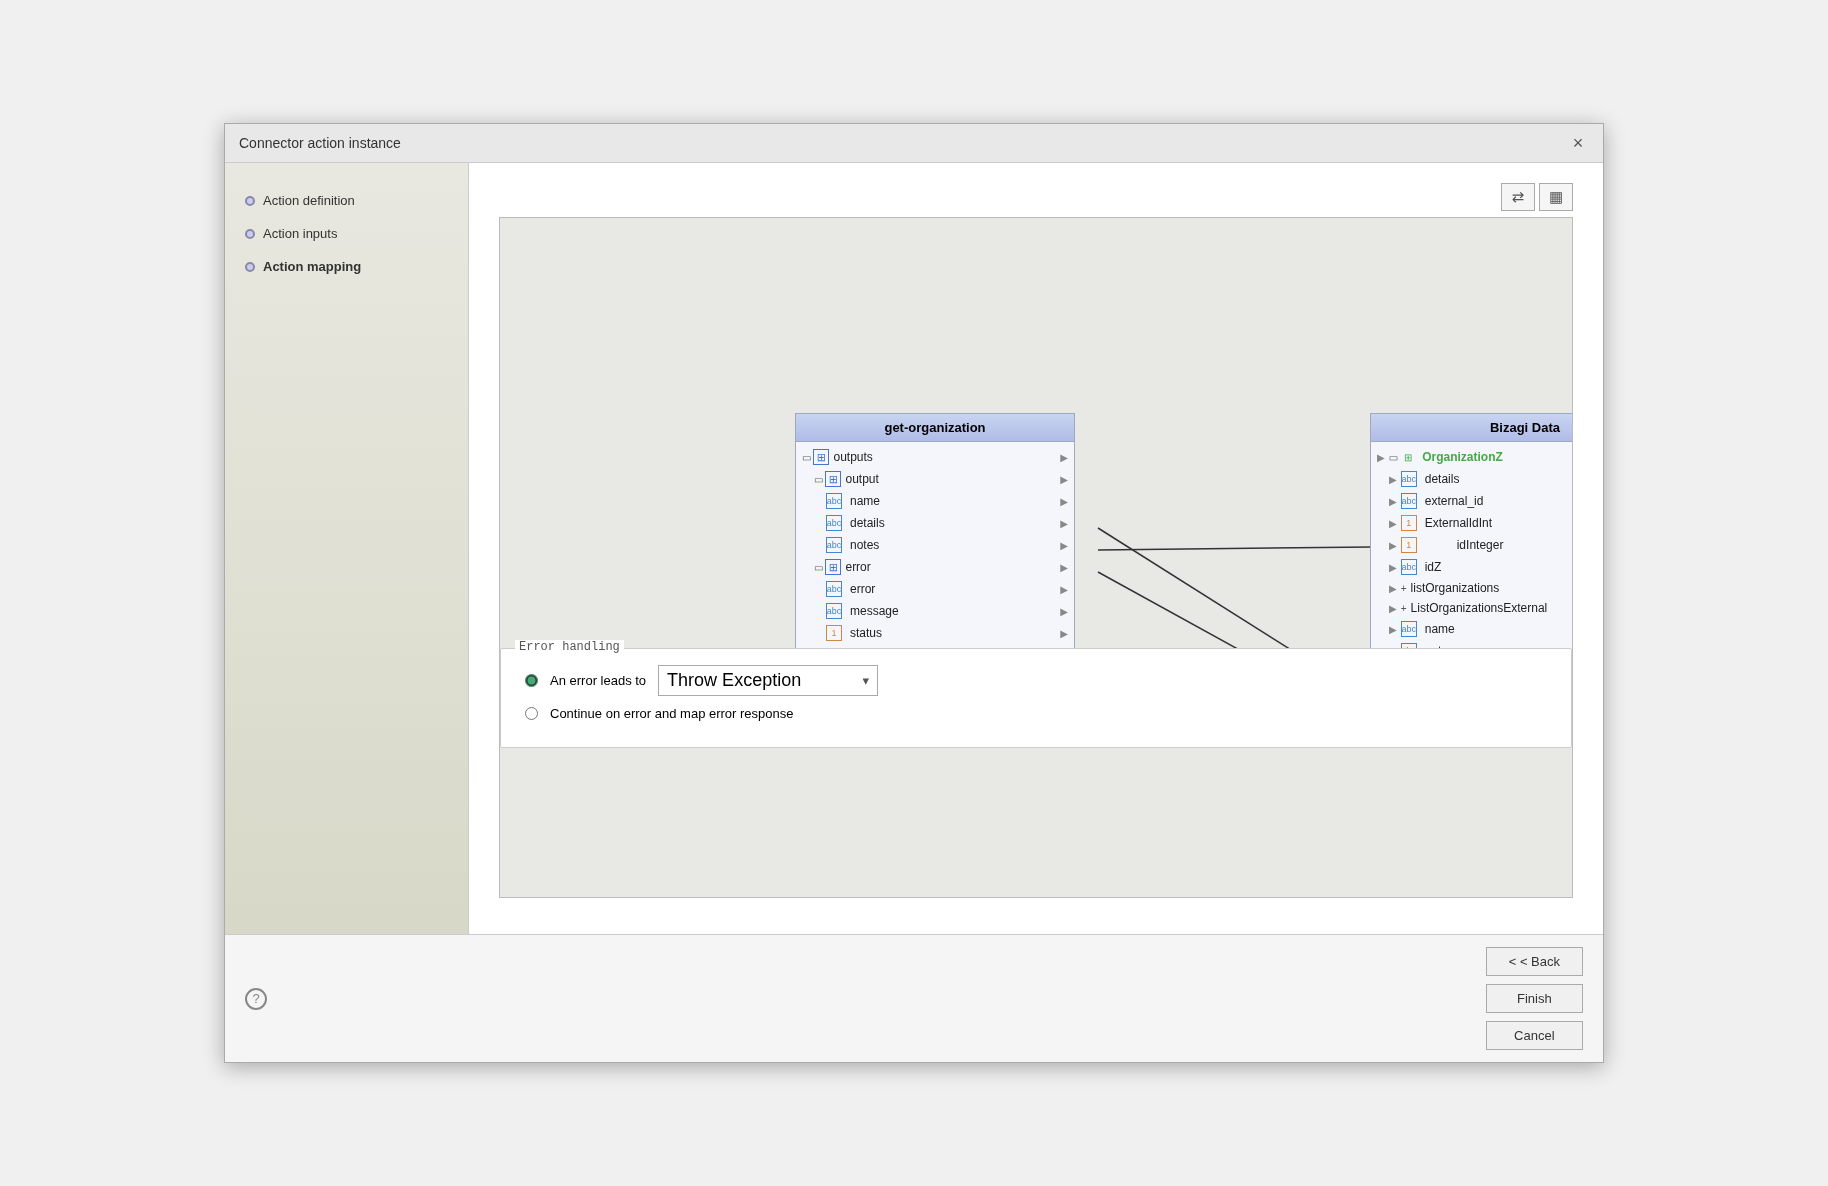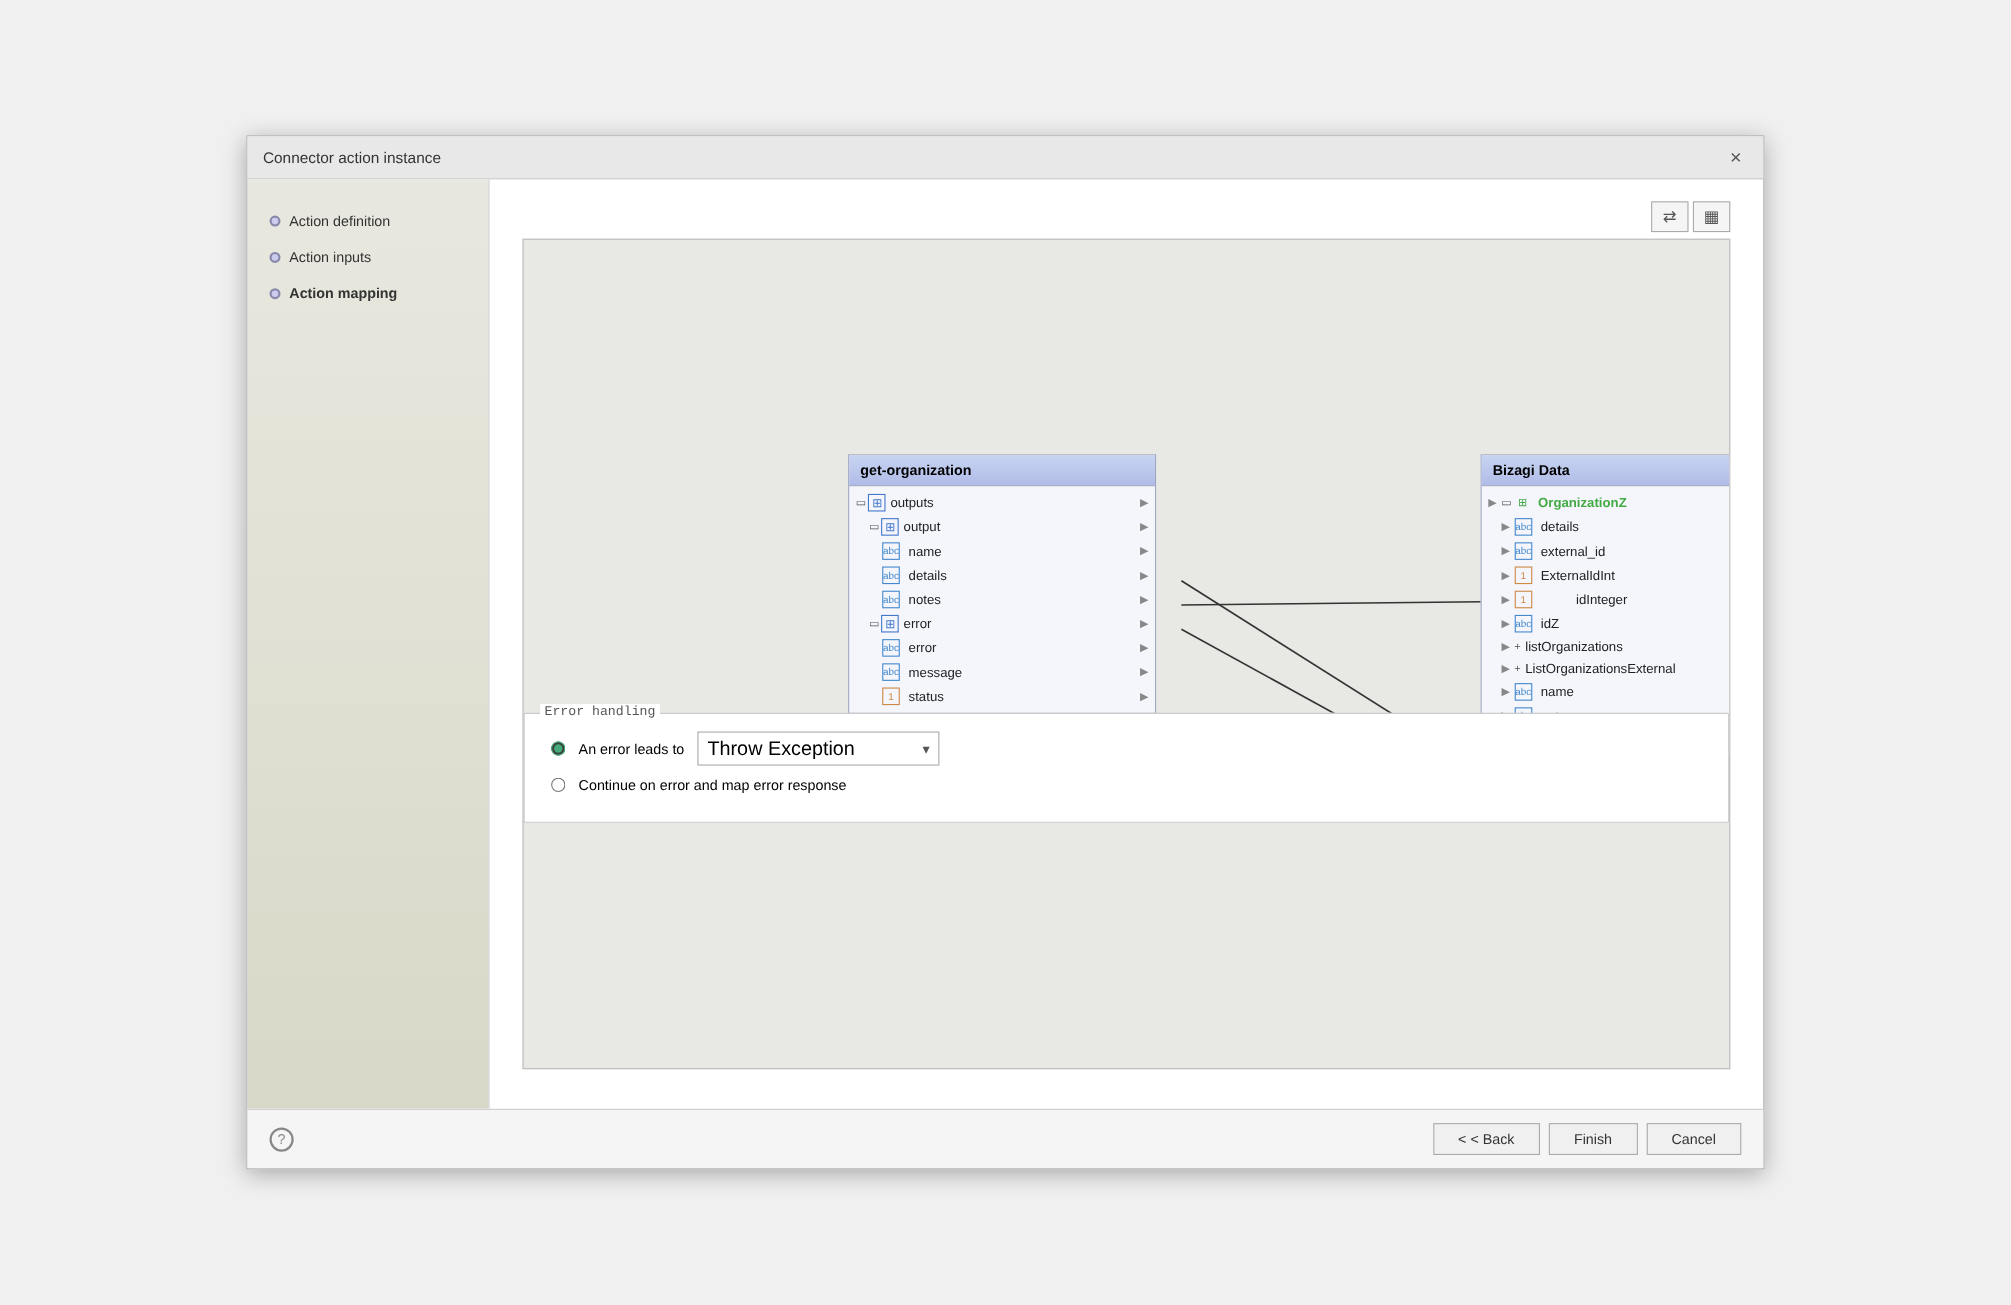--- a/index.html
+++ b/index.html
@@ -2,52 +2,52 @@
 <html><head>
   <meta charset="utf-8">
   <style>
     * { box-sizing: border-box; margin: 0; padding: 0; }
     body { font-family: Arial, sans-serif; font-size: 13px; background: #f0f0f0; display: flex; align-items: center; justify-content: center; min-height: 100vh; }
     .dialog { width: 1380px; height: 940px; background: #fff; border: 1px solid #aaa; box-shadow: 0 4px 20px rgba(0,0,0,0.3); display: flex; flex-direction: column; }
     .dialog-titlebar { background: #e8e8e8; border-bottom: 1px solid #ccc; padding: 8px 14px; display: flex; align-items: center; justify-content: space-between; }
     .dialog-title { font-size: 14px; color: #333; }
     .close-btn { width: 22px; height: 22px; border: none; background: none; cursor: pointer; font-size: 18px; color: #555; display: flex; align-items: center; justify-content: center; }
     .dialog-body { display: flex; flex: 1; overflow: hidden; }
-    .sidebar { width: 220px; background: linear-gradient(180deg, #e8e8e0 0%, #d8d8c8 100%); border-right: 1px solid #ccc; padding: 30px 20px; }
+    .sidebar { width: 244px; background: linear-gradient(180deg, #e8e8e0 0%, #d8d8c8 100%); border-right: 1px solid #ccc; padding: 30px 20px; }
     .sidebar-item { display: flex; align-items: center; gap: 8px; margin-bottom: 18px; cursor: pointer; color: #333; font-size: 13px; }
     .sidebar-item .bullet { width: 10px; height: 10px; border-radius: 50%; border: 2px solid #88a; background: #cce; flex-shrink: 0; }
     .sidebar-item.active { font-weight: bold; }
     .main { flex: 1; display: flex; flex-direction: column; padding: 20px 30px; overflow: hidden; }
     .main-title { font-size: 18px; font-weight: bold; color: #222; margin-bottom: 20px; }
     .toolbar-row { display: flex; justify-content: flex-end; margin-bottom: 6px; gap: 4px; }
     .toolbar-btn { width: 34px; height: 28px; border: 1px solid #aaa; background: #f5f5f5; cursor: pointer; display: flex; align-items: center; justify-content: center; font-size: 15px; color: #555; }
     .mapping-area { border: 1px solid #bbb; background: #e8e8e4; flex: 1; position: relative; overflow: hidden; margin-bottom: 16px; }
     .mapping-canvas { width: 100%; height: 430px; position: relative; }
     .box { position: absolute; border: 1px solid #a0a8c0; background: #f4f6fc; }
-    .box-header { background: linear-gradient(180deg, #c8d4f0 0%, #b0bce8 100%); padding: 6px 10px; font-weight: bold; font-size: 13px; border-bottom: 1px solid #a0a8c0; }
+    .box-header { background: linear-gradient(180deg, #c8d4f0 0%, #b0bce8 100%); padding: 6px 10px; font-weight: bold; font-size: 13px; text-align: center; border-bottom: 1px solid #a0a8c0; }
     .box-rows { padding: 4px 0; }
     .box-row { display: flex; align-items: center; padding: 3px 6px; font-size: 12px; color: #222; white-space: nowrap; }
     .box-row .icon { width: 16px; height: 16px; margin-right: 4px; display: inline-flex; align-items: center; justify-content: center; flex-shrink: 0; }
     .box-row .arrow-out { margin-left: auto; color: #888; font-size: 10px; }
     .box-row .arrow-in { margin-right: 4px; color: #888; font-size: 10px; }
     .expand-icon { color: #555; font-size: 10px; margin-right: 2px; }
     
     .connector-svg { position: absolute; top: 0; left: 0; width: 100%; height: 100%; pointer-events: none; }
     
     .error-handling { border: 1px solid #ccc; border-radius: 2px; padding: 16px 24px; margin-top: 0; position: relative; background: #fff; }
     .error-handling-legend { position: absolute; top: -9px; left: 14px; background: #fff; padding: 0 4px; font-size: 12px; color: #555; font-family: Liberation Mono, monospace; }
     .error-row { display: flex; align-items: center; gap: 12px; margin-bottom: 10px; }
     .radio-input { accent-color: #4a7; }
     .dropdown { display: flex; align-items: center; border: 1px solid #aaa; background: #fff; padding: 4px 8px; width: 220px; cursor: pointer; gap: 6px; }
     .dropdown-label { flex: 1; font-size: 18px; }
     .dropdown-arrow { color: #555; }
     .footer { border-top: 1px solid #ccc; padding: 12px 20px; display: flex; align-items: center; justify-content: space-between; background: #f5f5f5; }
     .footer-left { display: flex; align-items: center; }
     .help-icon { width: 22px; height: 22px; border-radius: 50%; border: 2px solid #888; display: flex; align-items: center; justify-content: center; color: #888; font-size: 13px; cursor: pointer; }
-    .footer-buttons { display: flex; gap: 8px; }
+    .footer-buttons { display: flex; gap: 8px; flex-direction: column; }
     .btn { padding: 6px 22px; border: 1px solid #aaa; background: #f0f0f0; cursor: pointer; font-size: 13px; color: #333; }
     
     .ico-abc { color: #4488cc; font-size: 9px; border: 1px solid #4488cc; padding: 0 1px; }
     .ico-int { color: #cc8844; font-size: 9px; border: 1px solid #cc8844; padding: 0 1px; }
     .ico-table { color: #44aa44; font-size: 10px; }
     .ico-check { color: #44aa44; }
   </style>
 </head>
 <body>
 

